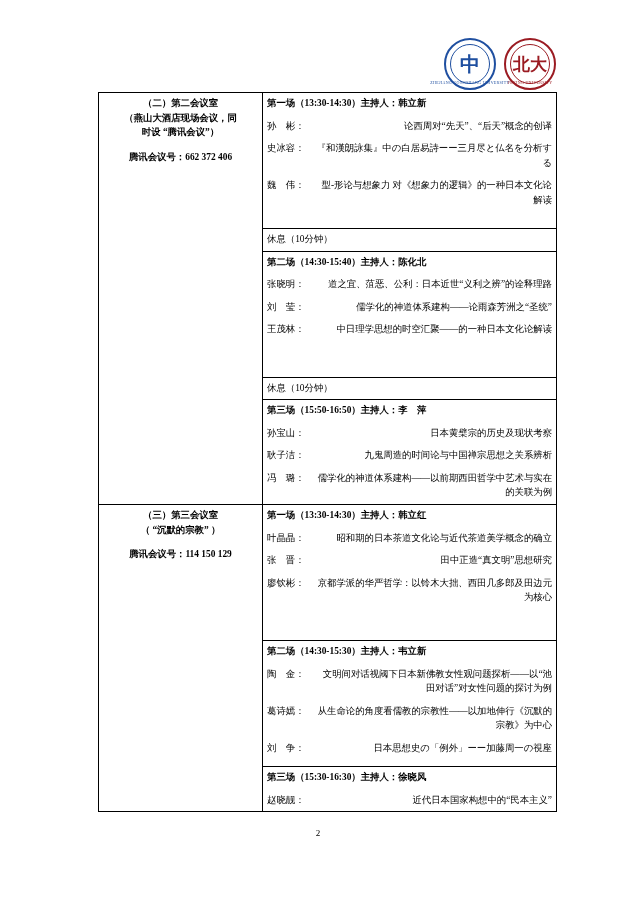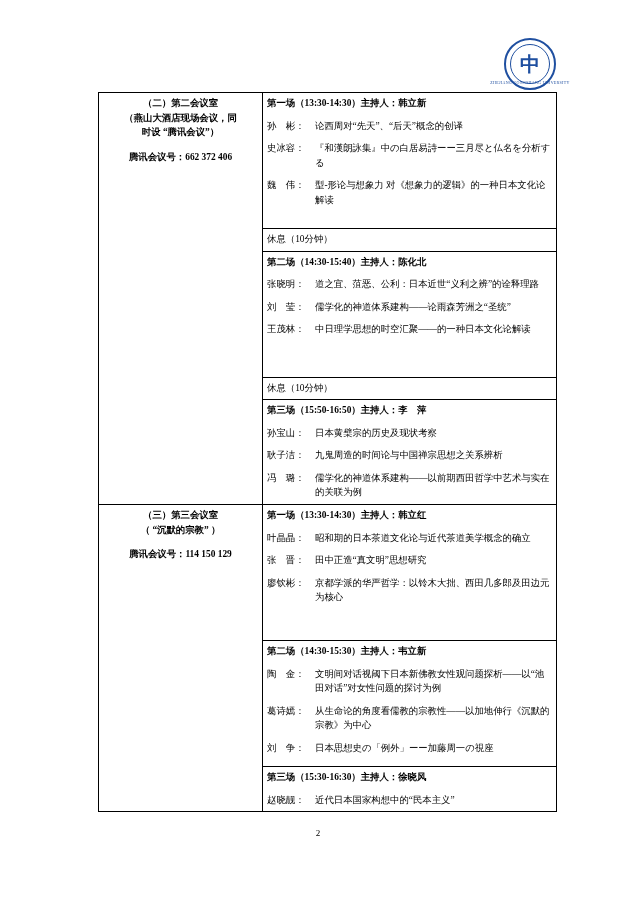--- a/index.html
+++ b/index.html
@@ -116,40 +116,45 @@
     display:flex;
     margin-top:8px;
   }
   .entry .who{
     flex:0 0 auto;
     white-space:pre;
     min-width:48px;
   }
   .entry .what{
     flex:1 1 auto;
+    text-align:right;
   }
   .roomcell .rid{display:block;}
   .roomcell .spacer{display:block;height:10px;}
   .pagenum{
     position:absolute;
     top:828px;
     left:0;right:0;
     text-align:center;
     font-size:9px;
   }
 </style>
 </head>
 <body>
 
 <div class="page">
 
   <div class="logos">
     <div class="logo logo-a">
       <span class="mark">中</span>
       <span class="ring-text">ZHEJIANG GONGSHANG UNIVERSITY</span>
+    </div>
+    <div class="logo logo-b">
+      <span class="mark">北大</span>
+      <span class="ring-text">PEKING UNIVERSITY</span>
     </div>
   </div>
 
   <table class="sched">
     <tbody>
 
       <tr>
         <td class="roomcell" rowspan="5">
           <span class="rid">（二）第二会议室</span>
           <span class="rid">（燕山大酒店现场会议，同</span>

